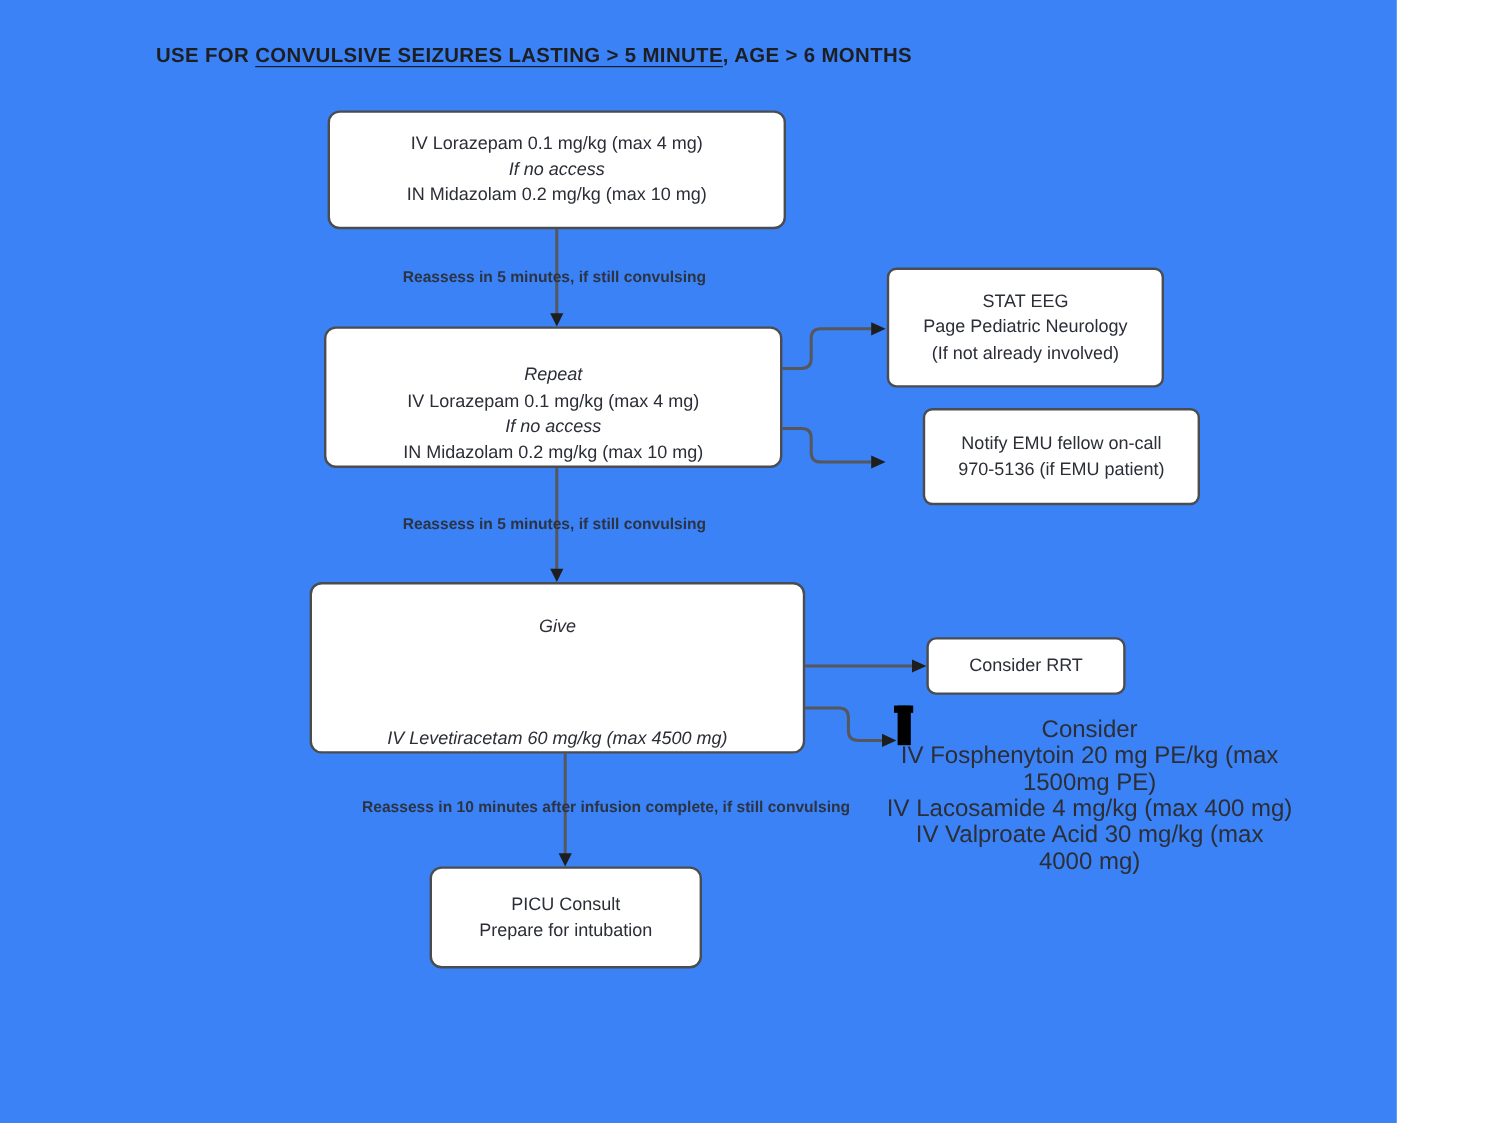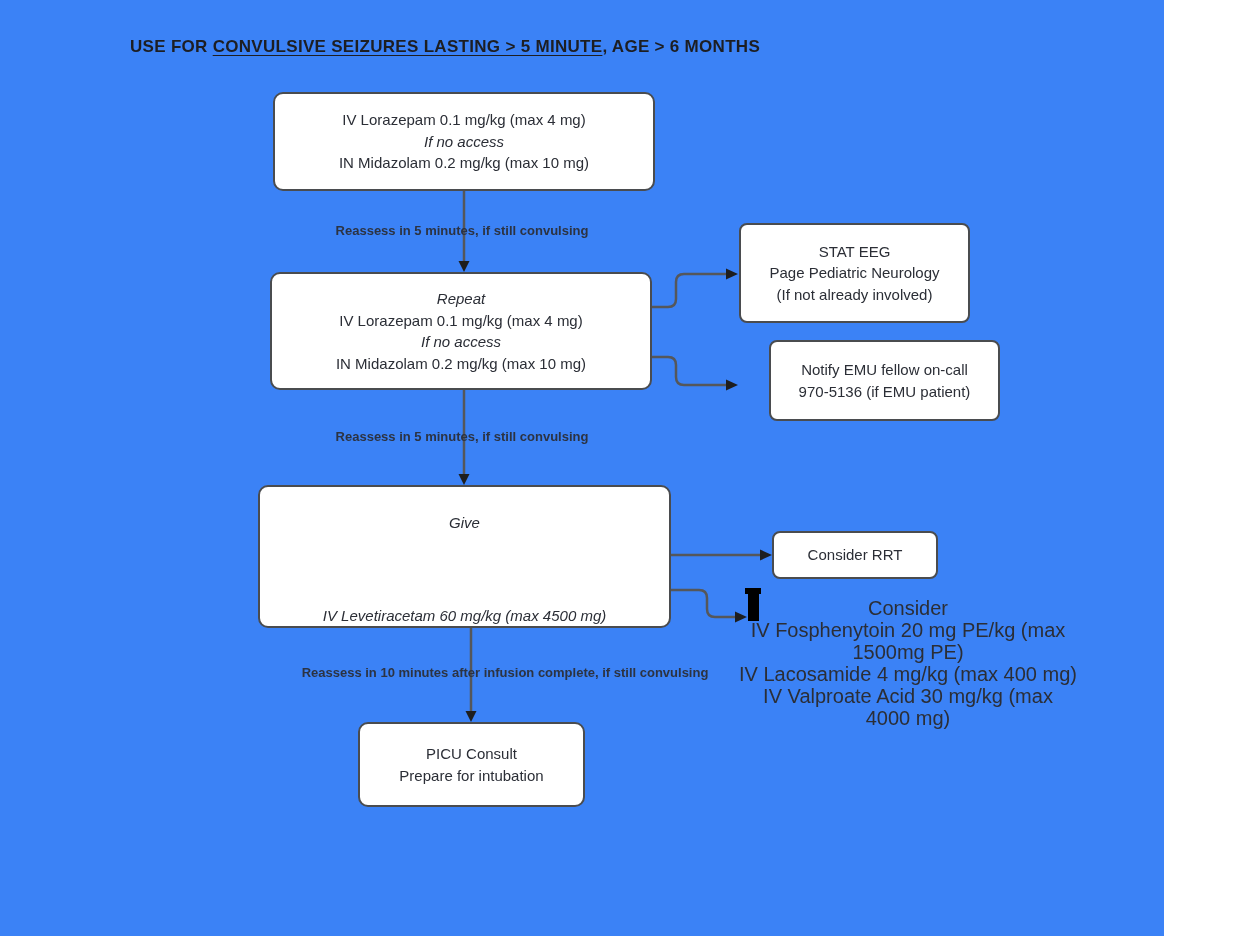--- a/index.html
+++ b/index.html
@@ -11,21 +11,21 @@
                 color:#1d1e22; letter-spacing:0.3px; white-space:nowrap; }
   .page-title .u { text-decoration:underline; text-underline-offset:3px; }
   .fbox { position:absolute; border:2.5px solid #4a4c4f; border-radius:10px; background:#ffffff;
           display:flex; flex-direction:column; align-items:center; justify-content:center;
           text-align:center; color:#2b2e36; font-size:15px; line-height:21.5px; }
   .fbox.small { border-radius:8px; border-width:2.5px; }
   .it { font-style:italic; }
   .flow-label { position:absolute; transform:translateX(-50%); font-size:13px; font-weight:bold;
                 color:#2c3342; white-space:nowrap; text-align:center; }
   .box-initial  { left:273px; top:92px;  width:382px; height:99px; }
-  .box-repeat   { left:270px; top:272px; width:382px; height:118px; }
+  .box-repeat   { left:270px; top:272px; width:382px; height:118px;justify-content:flex-end; }
   .box-stat     { left:739px; top:223px; width:231px; height:100px; }
   .box-notify   { left:769px; top:340px; width:231px; height:81px; }
   .box-give     { left:258px; top:485px; width:413px; height:143px; justify-content:space-between; padding-top:25px; }
   .box-give .drug-line { margin-top:24px; }
   .box-rrt      { left:772px; top:531px; width:166px; height:48px; }
   .box-picu     { left:358px; top:722px; width:227px; height:85px;text-align:right; }
   .label-1 { left:462px; top:223px; }
   .label-2 { left:462px; top:429px; }
   .label-3 { left:467px; top:665px;margin-left:38px; }
   .consider-list { position:absolute; left:727px; top:597px; width:362px; text-align:center;

